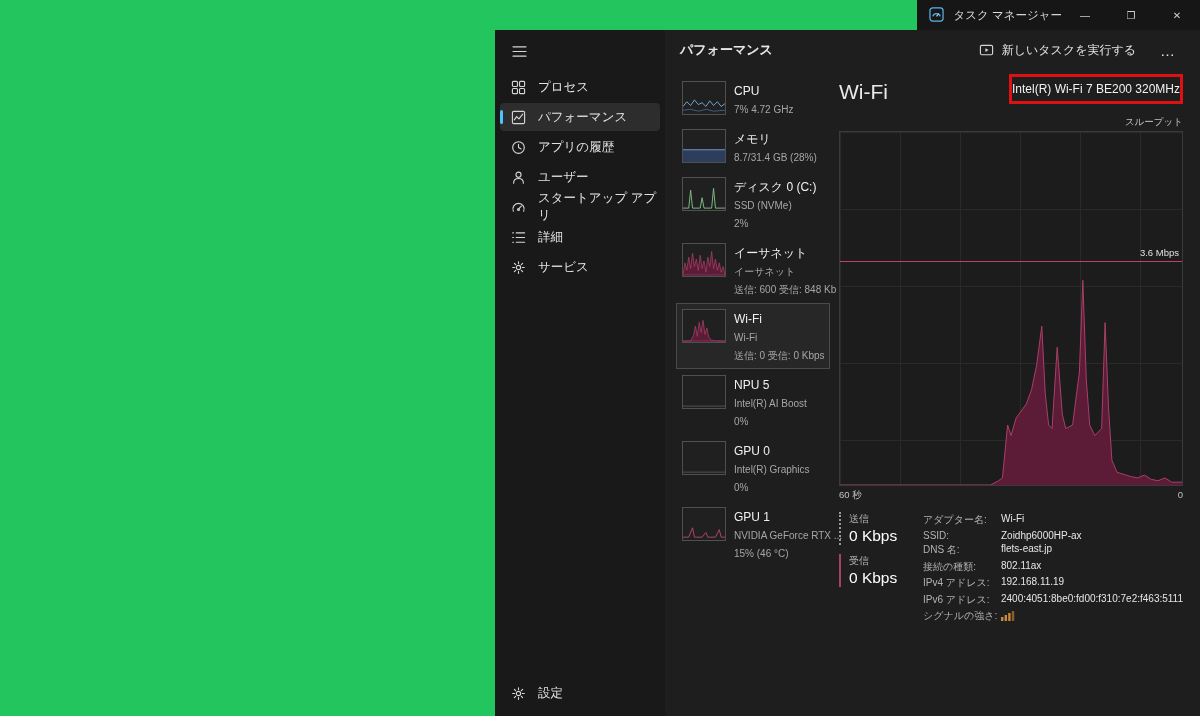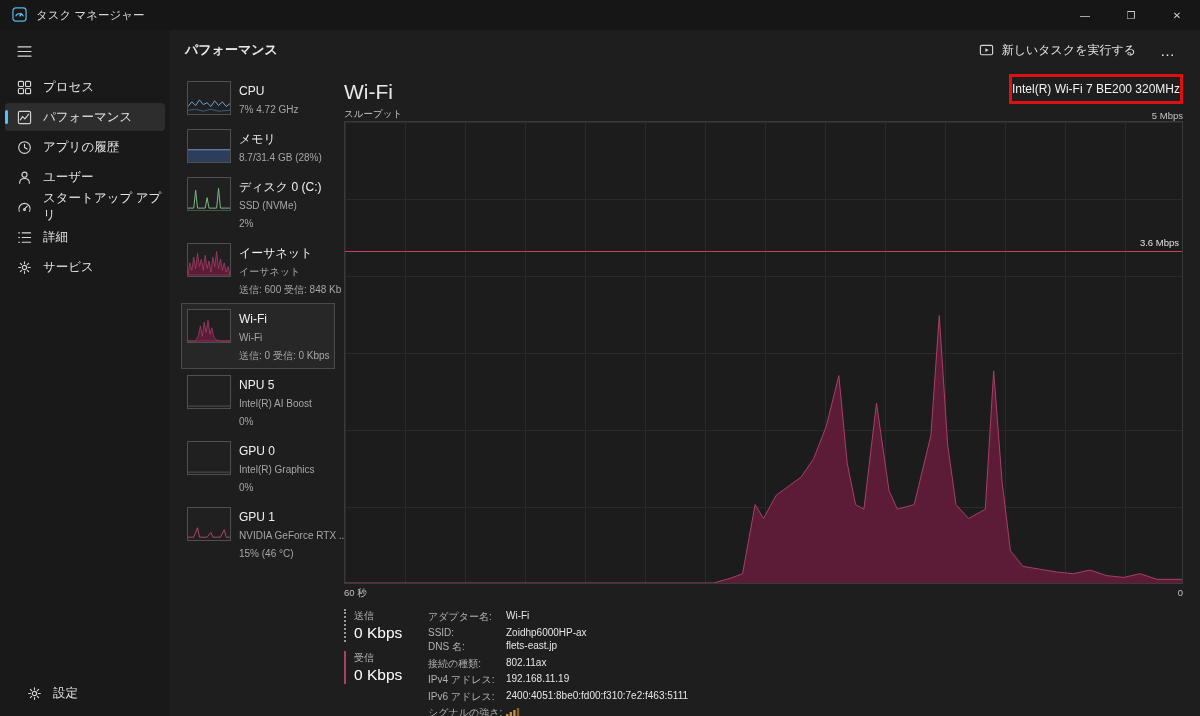--- a/index.html
+++ b/index.html
@@ -6,41 +6,41 @@
   html,body { width:1200px; height:716px; overflow:hidden; }
   body {
     font-family:"Liberation Sans","DejaVu Sans",sans-serif;
     background:#161616; color:#e8e8e8;
     -webkit-font-smoothing:antialiased;
   }
   :root{
     --accent:#4cc2ff; --chart-fill:#5c1b36; --chart-line:#a84067;
     --marker:#c04060; --annotation:#dd1111; --signal:#c68a3a;
   }
-  .window { width:1200px; height:716px; display:flex; flex-direction:column; background:#15803d; }
+  .window { width:1200px; height:716px; display:flex; flex-direction:column; background:#22c55e;align-items:flex-end; }
 
   
   .titlebar { height:30px; display:flex; align-items:center; background:#161616; flex:none; }
   .app-id { display:flex; align-items:center; gap:9px; padding-left:12px; font-size:11.5px; color:#dcdcdc; }
   .win-controls { margin-left:auto; display:flex; height:30px; }
   .win-btn { width:46px; height:30px; display:flex; align-items:center; justify-content:center;
              font-size:10px; color:#cfcfcf; cursor:default; }
 
   
   .app-body { flex:1; display:flex; min-height:0; }
 
   
   .sidebar { width:170px; flex:none; background:#191919; display:flex; flex-direction:column; padding-top:6px; position:relative; }
   .hamburger { padding:8px 0 10px 17px; }
   .side-item { height:28px; display:flex; align-items:center; gap:11px; padding-left:11px;
                margin:1px 5px; border-radius:4px; font-size:12.5px; color:#e2e2e2; position:relative; cursor:default; }
   .side-item.selected { background:#2d2d2d; }
   .side-item.selected::before { content:""; position:absolute; left:0; top:7px; bottom:7px; width:3px; border-radius:3px; background:var(--accent); }
   .side-item .ic { width:16px; display:flex; justify-content:center; flex:none; }
-  .side-bottom { position:absolute; bottom:8px; left:0; right:0;margin-left:10px; }
+  .side-bottom { position:absolute; bottom:8px; left:0; right:0; }
   svg.lin { stroke:#d6d6d6; fill:none; stroke-width:1.2; stroke-linecap:round; stroke-linejoin:round; }
 
   
   .content { flex:1; background:#1e1e1e; display:flex; flex-direction:column; min-width:0; }
   .content-header { height:40px; flex:none; display:flex; align-items:center; padding:0 14px 0 15px; }
   .page-title { font-size:13px; font-weight:700; }
   .header-actions { margin-left:auto; display:flex; align-items:center; gap:4px; }
   .run-task { display:flex; align-items:center; gap:8px; font-size:12px; color:#e6e6e6; padding:6px 10px; border-radius:4px; cursor:default; }
   .more-btn { font-size:15px; padding:2px 10px; color:#e6e6e6; letter-spacing:1px; cursor:default; }
 
@@ -54,23 +54,23 @@
   .thumb svg { display:block; width:100%; height:100%; }
   .p-txt { min-width:0; }
   .p-name { font-size:12px; color:#f0f0f0; line-height:1.25; }
   .p-sub { font-size:10px; color:#a6a6a6; line-height:1.4; white-space:nowrap; overflow:hidden; text-overflow:ellipsis; max-width:96px; }
 
   
   .main-panel { flex:1; min-width:0; display:flex; flex-direction:column; padding:4px 17px 0 10px; }
   .panel-top { display:flex; align-items:flex-start; }
   .wifi-title { font-size:21px; font-weight:400; padding-top:6px; }
   .adapter-callout { margin-left:auto; border:3px solid var(--annotation); padding:5px 0; font-size:12px; color:#f2f2f2; white-space:nowrap; }
-  .chart-head { display:flex; align-items:flex-end; font-size:9.5px; color:#c2c2c2; margin-top:4px; height:15px; }
+  .chart-head { display:flex; align-items:flex-end; font-size:9.5px; color:#c2c2c2; margin-top:12px; height:15px;flex-direction:column; }
   .chart-head .right { margin-left:auto; }
-  .chart { position:relative; height:463px; flex:none; border:1px solid #3a3a3a; background-color:#1c1c1c;
+  .chart { position:relative; height:355px; flex:none; border:1px solid #3a3a3a; background-color:#1c1c1c;
            background-image:
              repeating-linear-gradient(to right, #2a2a2a 0 1px, transparent 1px 60px),
              repeating-linear-gradient(to bottom, #2a2a2a 0 1px, transparent 1px 77px);
            overflow:hidden; }
   .chart svg.tput { position:absolute; inset:0; width:100%; height:100%; }
   .tput polygon { fill:var(--chart-fill); }
   .tput polyline { fill:none; stroke:var(--chart-line); stroke-width:1; vector-effect:non-scaling-stroke; }
   .marker-line { position:absolute; left:0; right:0; border-top:1px solid var(--marker); }
   .marker-label { position:absolute; right:3px; font-size:9.5px; color:#e0e0e0; }
   .chart-foot { display:flex; font-size:9.5px; color:#c2c2c2; margin-top:3px; height:14px; }

